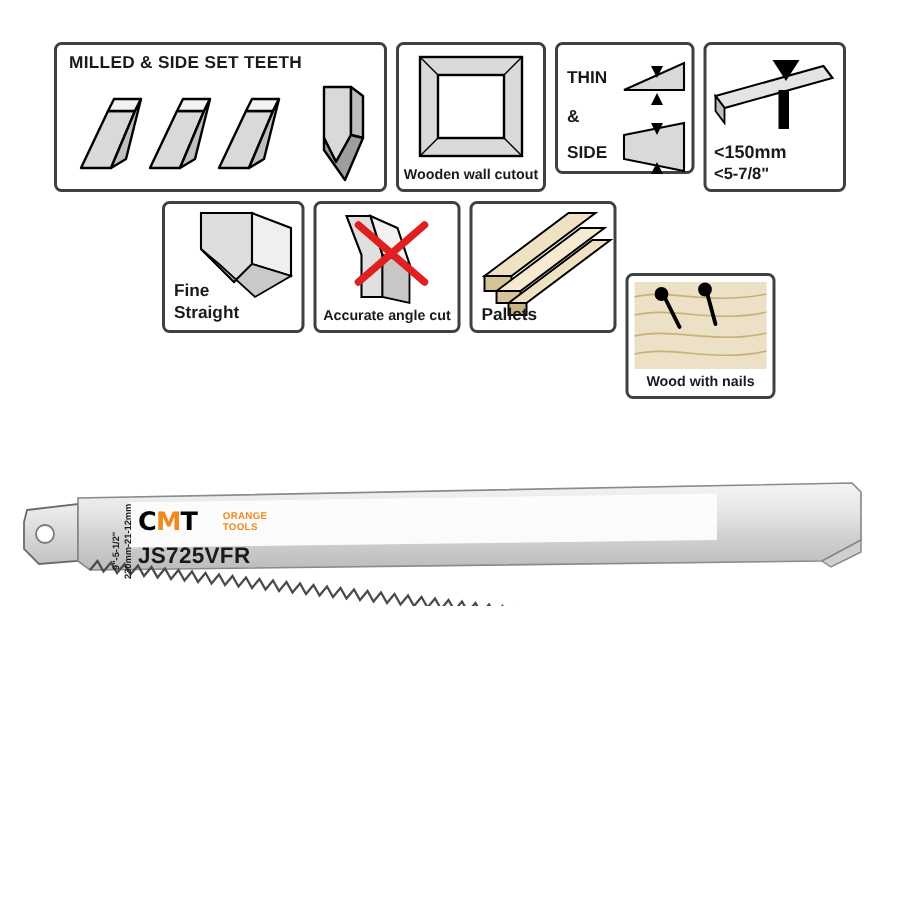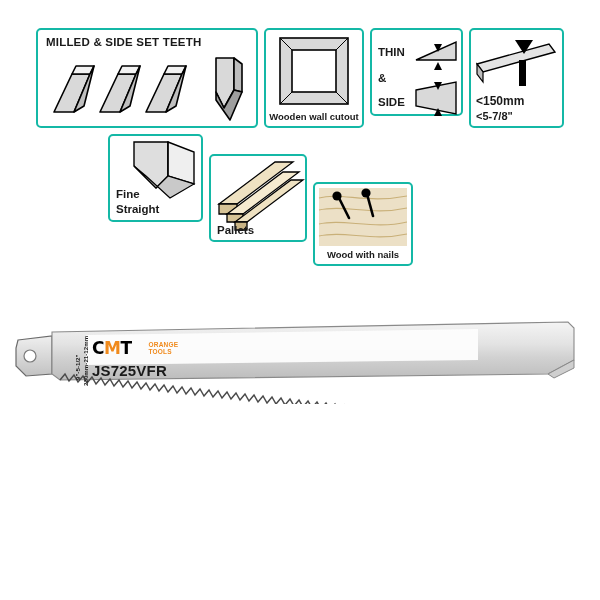--- a/index.html
+++ b/index.html
@@ -26,21 +26,21 @@
   .row {
     display: flex;
     gap: 6px;
     align-items: stretch;
   }
   .row.second {
     margin-top: 6px;
     margin-left: 60px;
   }
   .panel {
-    border: 2px solid #14b8a6;
+    border: 2px solid #404040;
     border-radius: 5px;
     background: #fff;
     position: relative;
     box-sizing: border-box;
     padding-left: 45px;
   }
 
   
   .p-milled { width: 222px; height: 100px; }
   .p-milled .cap {
@@ -115,21 +115,21 @@
     position: absolute;
     bottom: 4px;
     left: 0; right: 0;
     text-align: center;
     font-size: 9.5px;
     font-weight: bold;
   }
   .p-angle svg { position: absolute; left: 0; top: 0; }
 
   
-  .p-pallets { width: 98px; height: 88px; margin-top: 20px; }
+  .p-pallets { width: 98px; height: 88px; }
   .p-pallets .cap {
     position: absolute;
     bottom: 4px;
     left: 6px;
     font-size: 11.5px;
     font-weight: bold;
   }
   .p-pallets svg { position: absolute; left: 0; top: 0; }
 
   
@@ -300,20 +300,32 @@
       <svg width="91" height="84" viewBox="0 0 91 84">
         <polygon points="24,6 58,6 58,40 46,52 24,30" fill="#dedede" stroke="#000" stroke-width="1.4"></polygon>
         <polygon points="58,6 84,16 84,48 58,40" fill="#efefef" stroke="#000" stroke-width="1.4"></polygon>
         <path d="M24,30 L46,52 L58,40 L84,48 L60,62 L36,40 Z" fill="#c9c9c9" stroke="#000" stroke-width="1.2"></path>
         <path d="M58,6 L58,40" stroke="#000" stroke-width="1"></path>
       </svg>
       <div class="cap1">Fine</div>
       <div class="cap2">Straight</div>
     </div>
 
+    <div class="panel p-angle">
+      <svg width="94" height="84" viewBox="0 0 94 84">
+        <polygon points="20,8 36,8 44,34 44,62 30,62 30,34" fill="#e0e0e0" stroke="#000" stroke-width="1.4"></polygon>
+        <polygon points="36,8 54,16 62,40 44,34" fill="#f2f2f2" stroke="#000" stroke-width="1.4"></polygon>
+        <polygon points="44,34 62,40 62,66 44,62" fill="#c7c7c7" stroke="#000" stroke-width="1.2"></polygon>
+        <g stroke="#e02020" stroke-width="5" stroke-linecap="round">
+          <line x1="28" y1="14" x2="72" y2="52"></line>
+          <line x1="72" y1="14" x2="28" y2="52"></line>
+        </g>
+      </svg>
+      <div class="cap">Accurate angle cut</div>
+    </div>
 
     <div class="panel p-pallets">
       <svg width="94" height="84" viewBox="0 0 94 84">
         <g stroke="#000" stroke-width="1.3">
           <polygon points="8,48 64,6 82,6 26,48" fill="#efe2c2"></polygon>
           <polygon points="8,48 26,48 26,58 8,58" fill="#d6c396"></polygon>
           <polygon points="16,58 72,16 88,16 32,58" fill="#f6ebd0"></polygon>
           <polygon points="16,58 32,58 32,66 16,66" fill="#d6c396"></polygon>
           <polygon points="24,66 80,24 92,24 36,66" fill="#efe2c2"></polygon>
           <polygon points="24,66 36,66 36,74 24,74" fill="#c9b485"></polygon>

